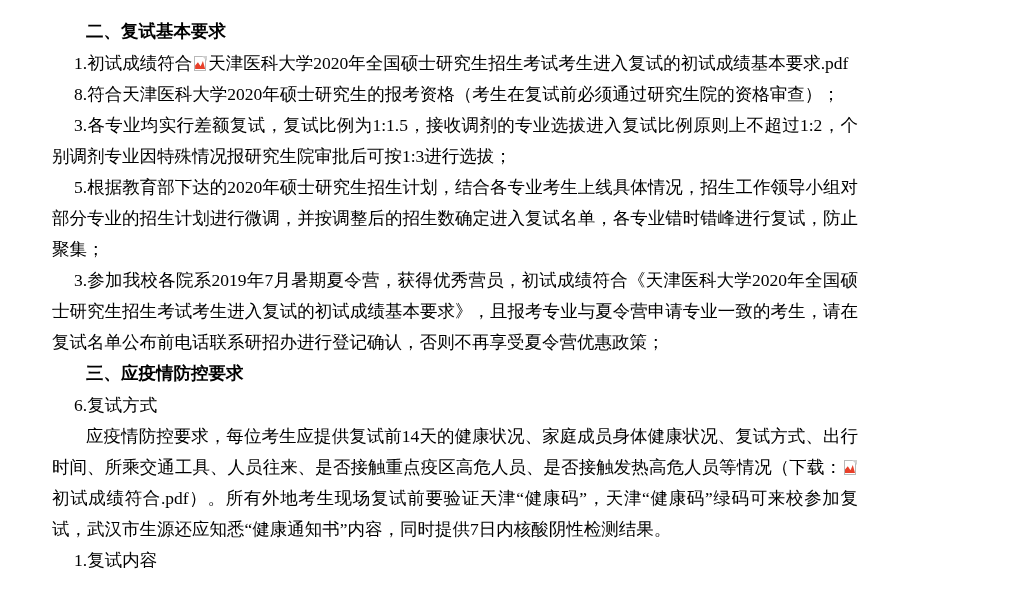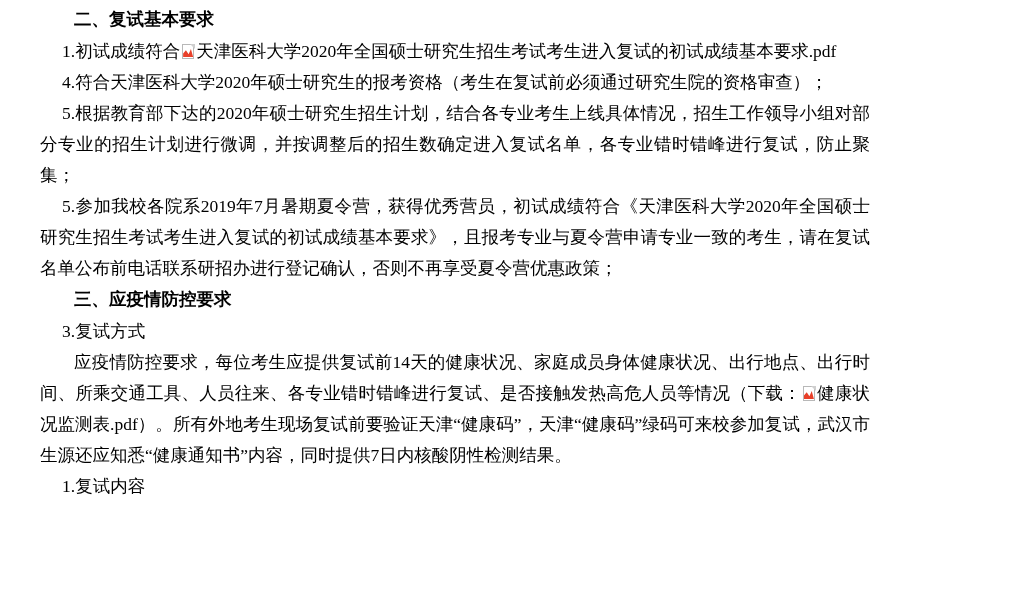--- a/index.html
+++ b/index.html
@@ -11,21 +11,21 @@
     width: 1023px;
     height: 598px;
     font-family: "Liberation Serif", "DejaVu Serif", serif;
     color: #000000;
     overflow: hidden;
   }
   .page {
     position: relative;
     width: 898px;
     height: 598px;
-    padding: 0;
+    padding: 12px;
     box-sizing: border-box;
   }
   .content {
     padding: 4px 28px 0 40px;
   }
   .heading {
     font-weight: bold;
     font-size: 17.5px;
     line-height: 31px;
     margin: 0 0 1px 0;
@@ -87,32 +87,33 @@
 </head>
 <body>
 
 <div class="page">
   <div class="content">
 
     <p class="heading">二、复试基本要求</p>
 
     <p class="para indent1"><span>1.初试成绩符合</span><span class="pdf-icon"><span class="sheet"></span><span class="fold"></span><span class="mark"></span></span><span class="link-text">天津医科大学2020年全国硕士研究生招生考试考生进入复试的初试成绩基本要求.pdf</span></p>
 
-    <p class="para indent1">4.符合天津医科大学2020年硕士研究生的报考资格（考生在复试前必须通过研究生院的资格审查）；</p>
+    <p class="para indent1">8.符合天津医科大学2020年硕士研究生的报考资格（考生在复试前必须通过研究生院的资格审查）；</p>
 
+    <p class="para indent1">3.各专业均实行差额复试，复试比例为1:1.5，接收调剂的专业选拔进入复试比例原则上不超过1:2，个别调剂专业因特殊情况报研究生院审批后可按1:3进行选拔；</p>
 
     <p class="para indent1">5.根据教育部下达的2020年硕士研究生招生计划，结合各专业考生上线具体情况，招生工作领导小组对部分专业的招生计划进行微调，并按调整后的招生数确定进入复试名单，各专业错时错峰进行复试，防止聚集；</p>
 
-    <p class="para indent1">5.参加我校各院系2019年7月暑期夏令营，获得优秀营员，初试成绩符合《天津医科大学2020年全国硕士研究生招生考试考生进入复试的初试成绩基本要求》，且报考专业与夏令营申请专业一致的考生，请在复试名单公布前电话联系研招办进行登记确认，否则不再享受夏令营优惠政策；</p>
+    <p class="para indent1">3.参加我校各院系2019年7月暑期夏令营，获得优秀营员，初试成绩符合《天津医科大学2020年全国硕士研究生招生考试考生进入复试的初试成绩基本要求》，且报考专业与夏令营申请专业一致的考生，请在复试名单公布前电话联系研招办进行登记确认，否则不再享受夏令营优惠政策；</p>
 
     <p class="heading">三、应疫情防控要求</p>
 
-    <p class="para indent1">3.复试方式</p>
+    <p class="para indent1">6.复试方式</p>
 
 
-    <p class="para indent2"><span>应疫情防控要求，每位考生应提供复试前14天的健康状况、家庭成员身体健康状况、出行地点、出行时间、所乘交通工具、人员往来、各专业错时错峰进行复试、是否接触发热高危人员等情况（下载：</span><span class="pdf-icon"><span class="sheet"></span><span class="fold"></span><span class="mark"></span></span><span class="link-text">健康状况监测表.pdf</span><span>）。所有外地考生现场复试前要验证天津“健康码”，天津“健康码”绿码可来校参加复试，武汉市生源还应知悉“健康通知书”内容，同时提供7日内核酸阴性检测结果。</span></p>
+    <p class="para indent2"><span>应疫情防控要求，每位考生应提供复试前14天的健康状况、家庭成员身体健康状况、复试方式、出行时间、所乘交通工具、人员往来、是否接触重点疫区高危人员、是否接触发热高危人员等情况（下载：</span><span class="pdf-icon"><span class="sheet"></span><span class="fold"></span><span class="mark"></span></span><span class="link-text">初试成绩符合.pdf</span><span>）。所有外地考生现场复试前要验证天津“健康码”，天津“健康码”绿码可来校参加复试，武汉市生源还应知悉“健康通知书”内容，同时提供7日内核酸阴性检测结果。</span></p>
 
     <p class="para indent1">1.复试内容</p>
 
     <p class="para indent2"></p>
 
   </div>
 </div>
 
 </body></html>

